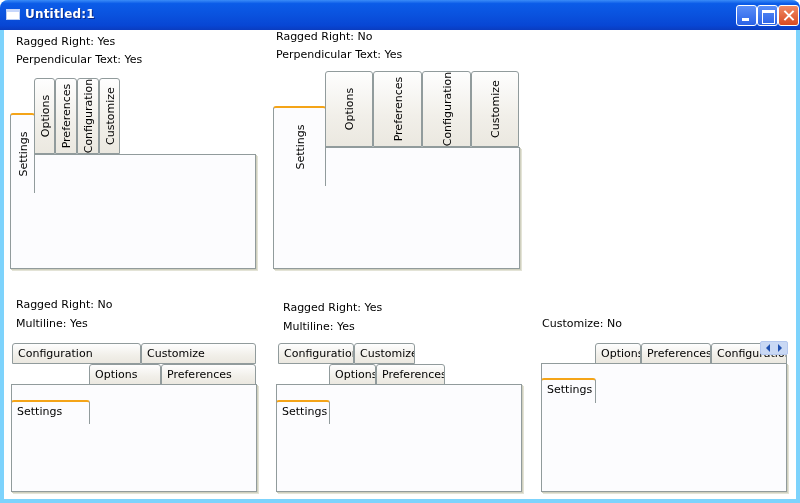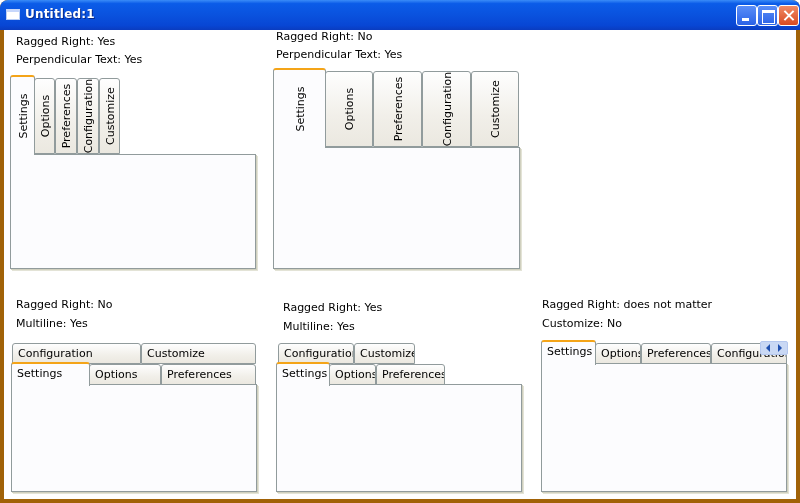--- a/index.html
+++ b/index.html
@@ -1,20 +1,20 @@
 <!DOCTYPE html>
 <html><head>
 <meta charset="utf-8">
 <style>
   * { box-sizing: border-box; margin: 0; padding: 0; }
   html, body { width: 800px; height: 503px; overflow: hidden; background: #fff; }
   body { font-family: "DejaVu Sans", "Liberation Sans", sans-serif; font-size: 11px; color: #000; }
 
   .window { position: absolute; left: 0; top: 0; width: 800px; height: 503px;
-    background: #a16207; border-radius: 8px 8px 0 0; padding-left: 44px; }
+    background: #7dd3fc; border-radius: 8px 8px 0 0; padding-left: 44px; }
   .titlebar { position: absolute; left: 0; top: 0; width: 800px; height: 30px;
     background: linear-gradient(#3a8cf8 0%, #0b5ce8 12%, #0a52de 50%, #0846d4 85%, #0a3cc0 100%);
     border-radius: 8px 8px 0 0; }
   .title-icon { position: absolute; left: 6px; top: 9px; width: 14px; height: 11px;
     background: #fff; border: 1px solid #b9cdf5; border-top: 3px solid #c7d7fb; }
   .title-text { position: absolute; left: 25px; top: 7px; color: #fff; font-weight: bold;
     font-size: 12px; text-shadow: 1px 1px 0 #0a2a8a; letter-spacing: 0.2px; }
   .tb-btn { position: absolute; top: 5px; width: 21px; height: 21px; border: 1px solid #fff;
     border-radius: 3px; background: linear-gradient(#5a8ef8, #2a62e6); }
   .tb-btn.close { background: linear-gradient(#f08a64, #d84a22); }
@@ -26,21 +26,21 @@
 
   .client { position: absolute; left: 4px; top: 30px; width: 792px; height: 469px; background: #fff; }
 
   .label { position: absolute; font-size: 11px; white-space: nowrap; }
 
   .pane { position: absolute; background: #fcfcfe; border: 1px solid #919b9c;
     box-shadow: 1px 1px 0 #d0d0bf, 2px 2px 0 #e3e3d6; }
 
   .tab { position: absolute; background: linear-gradient(#fefefe, #f1efe9 60%, #ebe8e0);
     border: 1px solid #919b9c; border-radius: 3px 3px 0 0; overflow: hidden; }
-  .tab.sel { background: #fcfcfe; border-top: 2px solid #f4a418; border-bottom: none; z-index: 2; }
+  .tab.sel { background: #fcfcfe; border-top: 2px solid #f4a418; border-bottom: none; z-index: 2; margin-top: 38px; }
   .tab .txt { position: absolute; white-space: nowrap; font-size: 11px; }
   .tab.v .txt { left: 50%; top: 50%; transform: translate(-50%, -50%) rotate(-90deg); }
   .tab.h .txt { left: 5px; top: 3px; }
 
   .scroller { position: absolute; left: 760px; top: 310px; width: 28px; height: 14px;
     background: #c9d8f4; border: 1px solid #b4c7ee; border-radius: 2px; z-index: 5; }
   .scroller span { position: absolute; top: 2px; width: 0; height: 0; border-top: 4px solid transparent; border-bottom: 4px solid transparent; }
   .sc-left { left: 5px; border-right: 4px solid #2050b0; }
   .sc-right { left: 17px; border-left: 4px solid #2050b0; }
 </style>
@@ -127,21 +127,20 @@
       <span class="txt">Settings</span>
     </div>
   <div class="tab h" style="left:329px;top:364px;width:47px;height:21px">
       <span class="txt">Options</span>
     </div>
   <div class="tab h" style="left:376px;top:364px;width:69px;height:21px">
       <span class="txt">Preferences</span>
     </div>
   <div class="pane" style="left:276px;top:384px;width:246px;height:108px"></div>
 
-  <div class="label" style="left:542px;top:298px">Ragged Right: does not matter</div>
   <div class="label" style="left:542px;top:317px">Customize: No</div>
   <div class="tab h sel" style="left:541px;top:340px;width:55px;height:25px">
       <span class="txt">Settings</span>
     </div>
   <div class="tab h" style="left:595px;top:343px;width:46px;height:21px">
       <span class="txt">Options</span>
     </div>
   <div class="tab h" style="left:641px;top:343px;width:70px;height:21px">
       <span class="txt">Preferences</span>
     </div>

